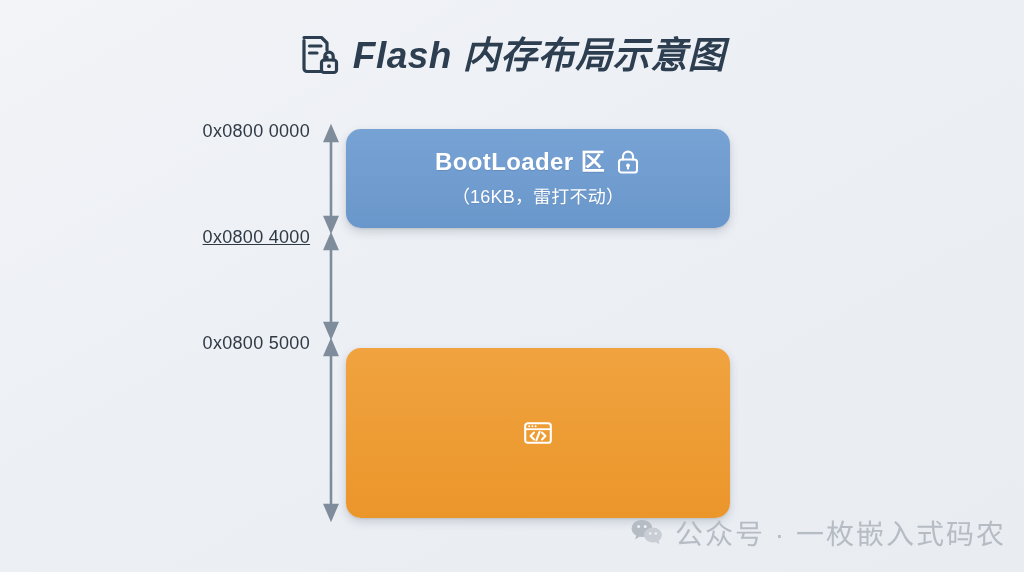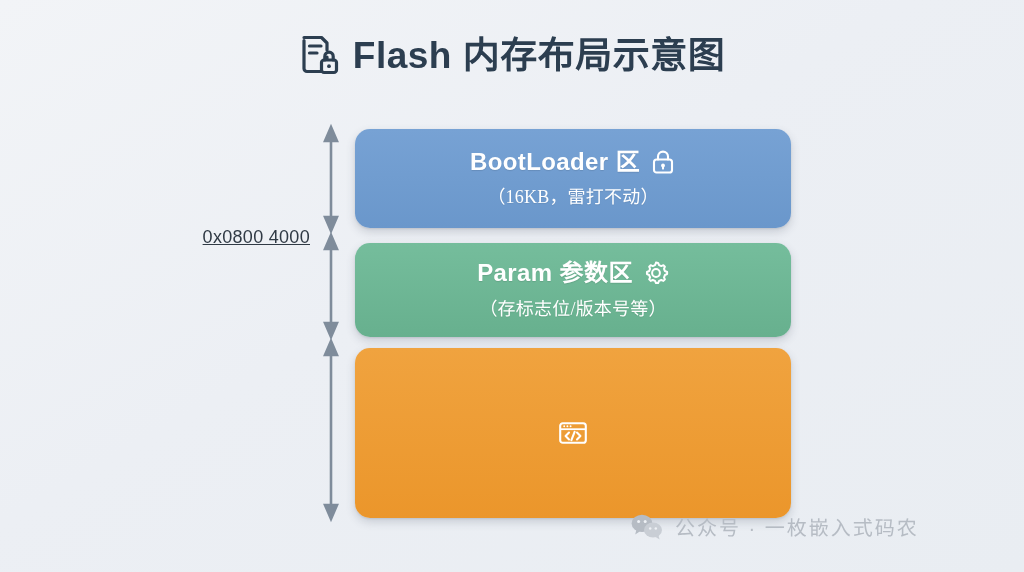--- a/index.html
+++ b/index.html
@@ -39,20 +39,21 @@
     flex: 0 0 auto;
     display: block;
   }
   .title-text {
     font-size: 37px;
     font-weight: bold;
     color: #2c3e50;
     letter-spacing: 0.5px;
     white-space: nowrap;
     line-height: 1;
+    font-style: italic;
   }
 
   
   .addr {
     position: absolute;
     width: 190px;
     text-align: right;
     font-size: 18px;
     color: #303a45;
     font-family: "Liberation Sans", "DejaVu Sans", sans-serif;
@@ -69,22 +70,22 @@
     position: absolute;
     left: 318px;
     top: 120px;
     width: 26px;
     height: 406px;
   }
 
   
   .block {
     position: absolute;
-    left: 355px;
-    width: 436px;
+    left: 346px;
+    width: 384px;
     border-radius: 15px;
     box-shadow: 0 4px 10px rgba(60, 72, 88, 0.20), 0 1px 2px rgba(60,72,88,0.12);
     display: flex;
     flex-direction: column;
     align-items: center;
     justify-content: center;
     color: #ffffff;
     box-sizing: border-box;
   }
   .block-boot {
@@ -114,21 +115,20 @@
     white-space: nowrap;
     text-shadow: 0 1px 1px rgba(0,0,0,0.10);
   }
   .block-sub {
     margin-top: 7px;
     font-size: 18px;
     font-weight: normal;
     letter-spacing: 0.2px;
     white-space: nowrap;
     text-shadow: 0 1px 1px rgba(0,0,0,0.08);
-    font-family: Liberation Serif, serif;
   }
   .block-icon {
     width: 26px;
     height: 26px;
     flex: 0 0 auto;
     display: block;
   }
   .block-icon-app {
     width: 30px;
     height: 26px;
@@ -143,21 +143,21 @@
     align-items: center;
     gap: 11px;
   }
   .footer-icon {
     width: 34px;
     height: 28px;
     flex: 0 0 auto;
     display: block;
   }
   .footer-text {
-    font-size: 20px;
+    font-size: 28px;
     color: #b6bcc4;
     letter-spacing: 2px;
     white-space: nowrap;
   }
 </style>
 </head>
 <body>
 
 <div id="canvas">
 
@@ -168,21 +168,23 @@
       <path d="M5 4.5a0 0 0 0 0 0 0" stroke="#2c3e50" stroke-width="3.2"></path>
       <line x1="10.5" y1="13" x2="22" y2="13" stroke="#2c3e50" stroke-width="3.2" stroke-linecap="round"></line>
       <line x1="10.5" y1="20" x2="18" y2="20" stroke="#2c3e50" stroke-width="3.2" stroke-linecap="round"></line>
       <rect x="22.5" y="27" width="15" height="12.5" rx="2.6" stroke="#2c3e50" stroke-width="3.2" fill="#f0f2f6"></rect>
       <path d="M25.8 27v-3.6a4.2 4.2 0 0 1 8.4 0V27" stroke="#2c3e50" stroke-width="3.2" fill="none" stroke-linecap="round"></path>
       <circle cx="30" cy="33.2" r="1.9" fill="#2c3e50"></circle>
     </svg>
     <span class="title-text">Flash 内存布局示意图</span>
   </div>
 
+  <div class="addr addr-0">0x0800 0000</div>
   <div class="addr addr-1">0x0800 4000</div>
+  <div class="addr addr-2">0x0800 5000</div>
 
   <svg class="arrows" viewBox="0 0 26 406" fill="none">
     <g stroke="#7f8c9b" stroke-width="2.6" fill="#7f8c9b">
 
       <g>
         <line x1="13" y1="18" x2="13" y2="100"></line>
         <polygon points="13,7 19,21 7,21"></polygon>
         <polygon points="13,111 19,97 7,97"></polygon>
       </g>
 
@@ -206,30 +208,20 @@
       <svg class="block-icon" viewBox="0 0 26 26" fill="none">
         <rect x="4" y="10.5" width="18" height="13" rx="2.6" stroke="#ffffff" stroke-width="2.1" fill="none"></rect>
         <path d="M8 10.5V7.6a5 5 0 0 1 10 0v2.9" stroke="#ffffff" stroke-width="2.1" fill="none" stroke-linecap="round"></path>
         <circle cx="13" cy="16.4" r="1.9" fill="#ffffff"></circle>
         <line x1="13" y1="17.4" x2="13" y2="19.6" stroke="#ffffff" stroke-width="2.1" stroke-linecap="round"></line>
       </svg>
     </div>
     <div class="block-sub">（16KB，雷打不动）</div>
   </div>
 
-  <div class="block block-param">
-    <div class="block-heading">
-      <span>Param 参数区</span>
-      <svg class="block-icon" viewBox="0 0 26 26" fill="none">
-        <path d="M13 2.6l2.1.35.95 2.2 2.25.92 2.1-.9 1.5 1.5-.9 2.1.92 2.25 2.2.95v2.12l-2.2.95-.92 2.25.9 2.1-1.5 1.5-2.1-.9-2.25.92-.95 2.2h-2.12l-.95-2.2-2.25-.92-2.1.9-1.5-1.5.9-2.1-.92-2.25-2.2-.95v-2.12l2.2-.95.92-2.25-.9-2.1 1.5-1.5 2.1.9 2.25-.92.95-2.2z" stroke="#ffffff" stroke-width="2" stroke-linejoin="round" fill="none"></path>
-        <circle cx="13" cy="13" r="3.9" stroke="#ffffff" stroke-width="2" fill="none"></circle>
-      </svg>
-    </div>
-    <div class="block-sub">（存标志位/版本号等）</div>
-  </div>
 
   <div class="block block-app">
     <div class="block-heading">
       <svg class="block-icon block-icon-app" viewBox="0 0 30 26" fill="none">
         <rect x="2.2" y="3.2" width="25.6" height="19.6" rx="2.6" stroke="#ffffff" stroke-width="2.1" fill="none"></rect>
         <line x1="2.2" y1="9.2" x2="27.8" y2="9.2" stroke="#ffffff" stroke-width="1.8"></line>
         <circle cx="6.2" cy="6.2" r="0.95" fill="#ffffff"></circle>
         <circle cx="9.4" cy="6.2" r="0.95" fill="#ffffff"></circle>
         <circle cx="12.6" cy="6.2" r="0.95" fill="#ffffff"></circle>
         <path d="M11 12.6L7.6 16l3.4 3.4" stroke="#ffffff" stroke-width="2.1" stroke-linecap="round" stroke-linejoin="round" fill="none"></path>

